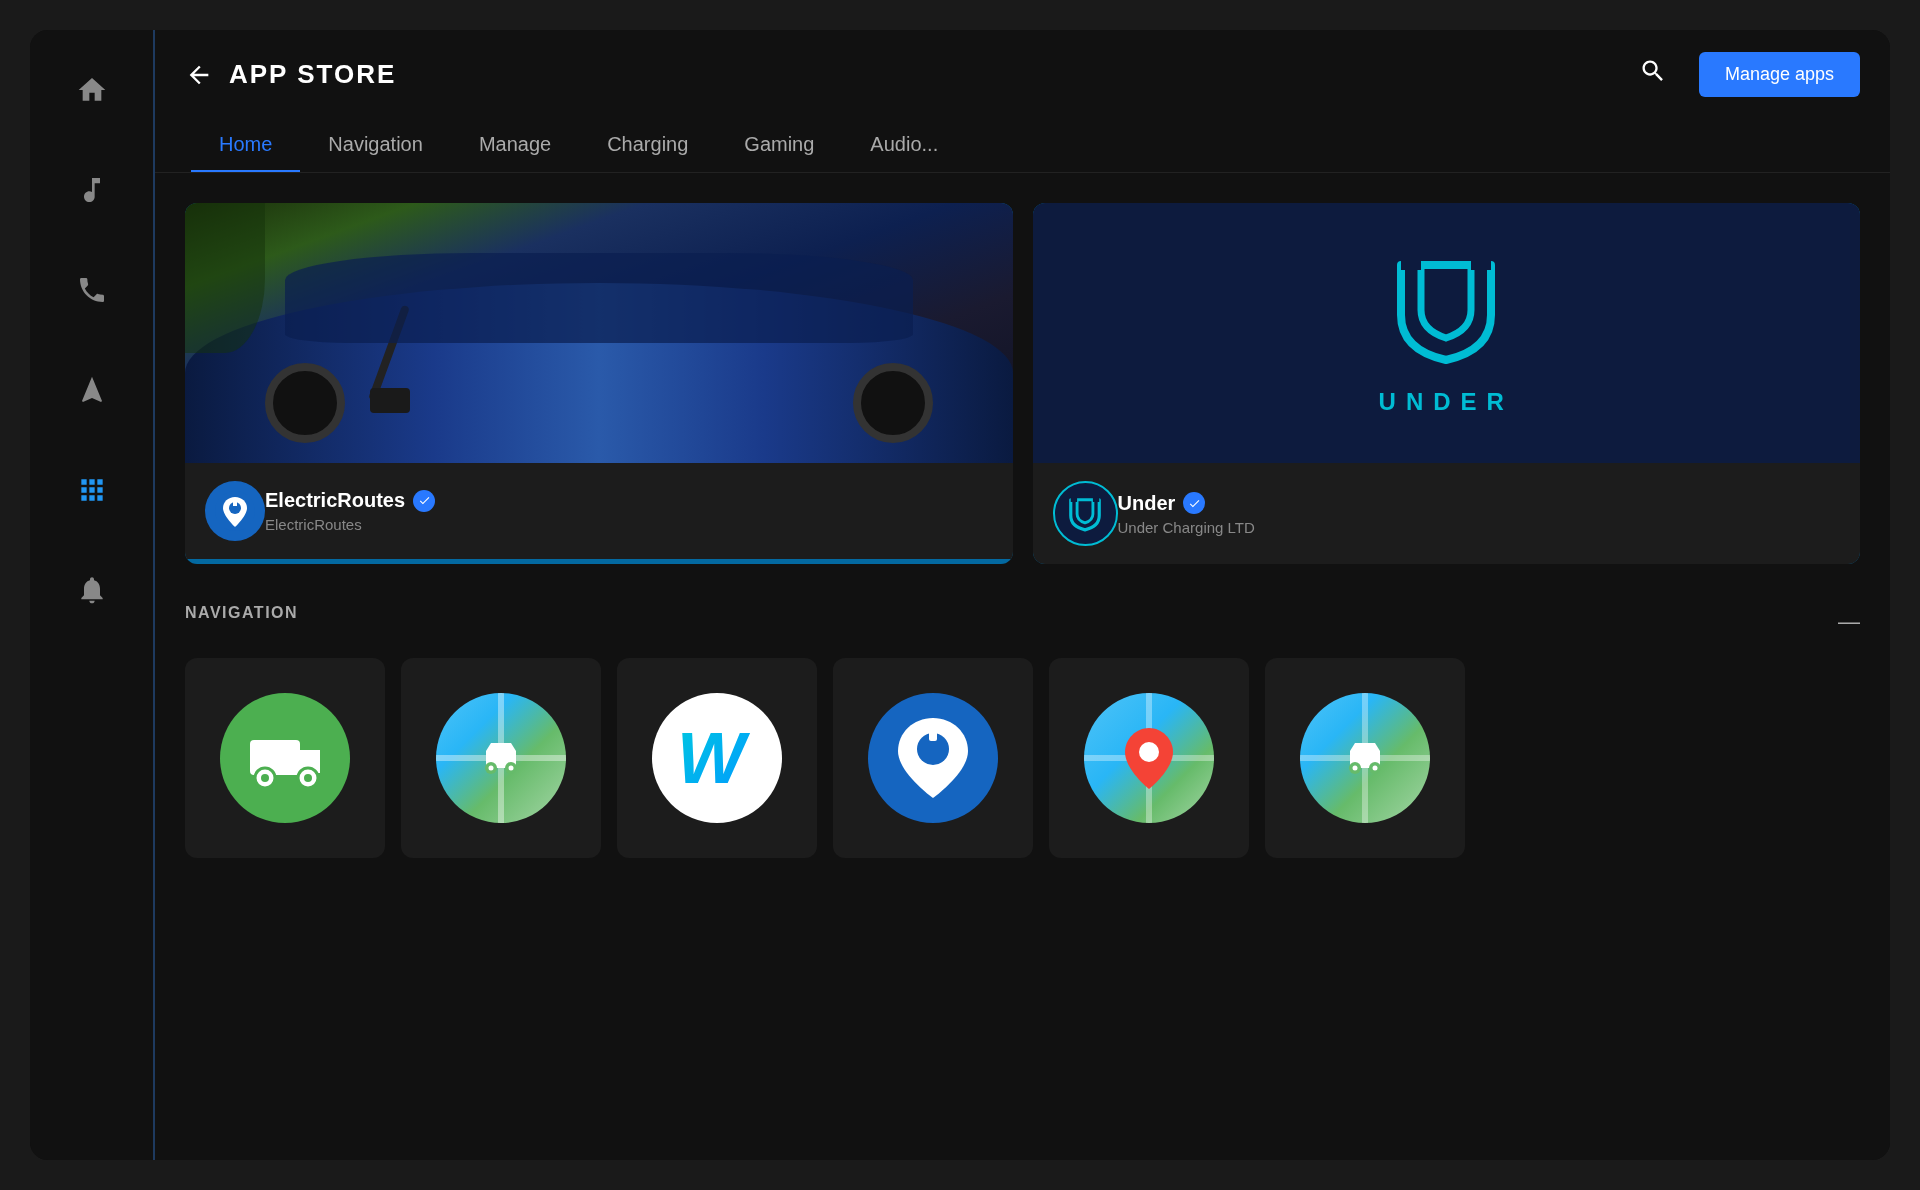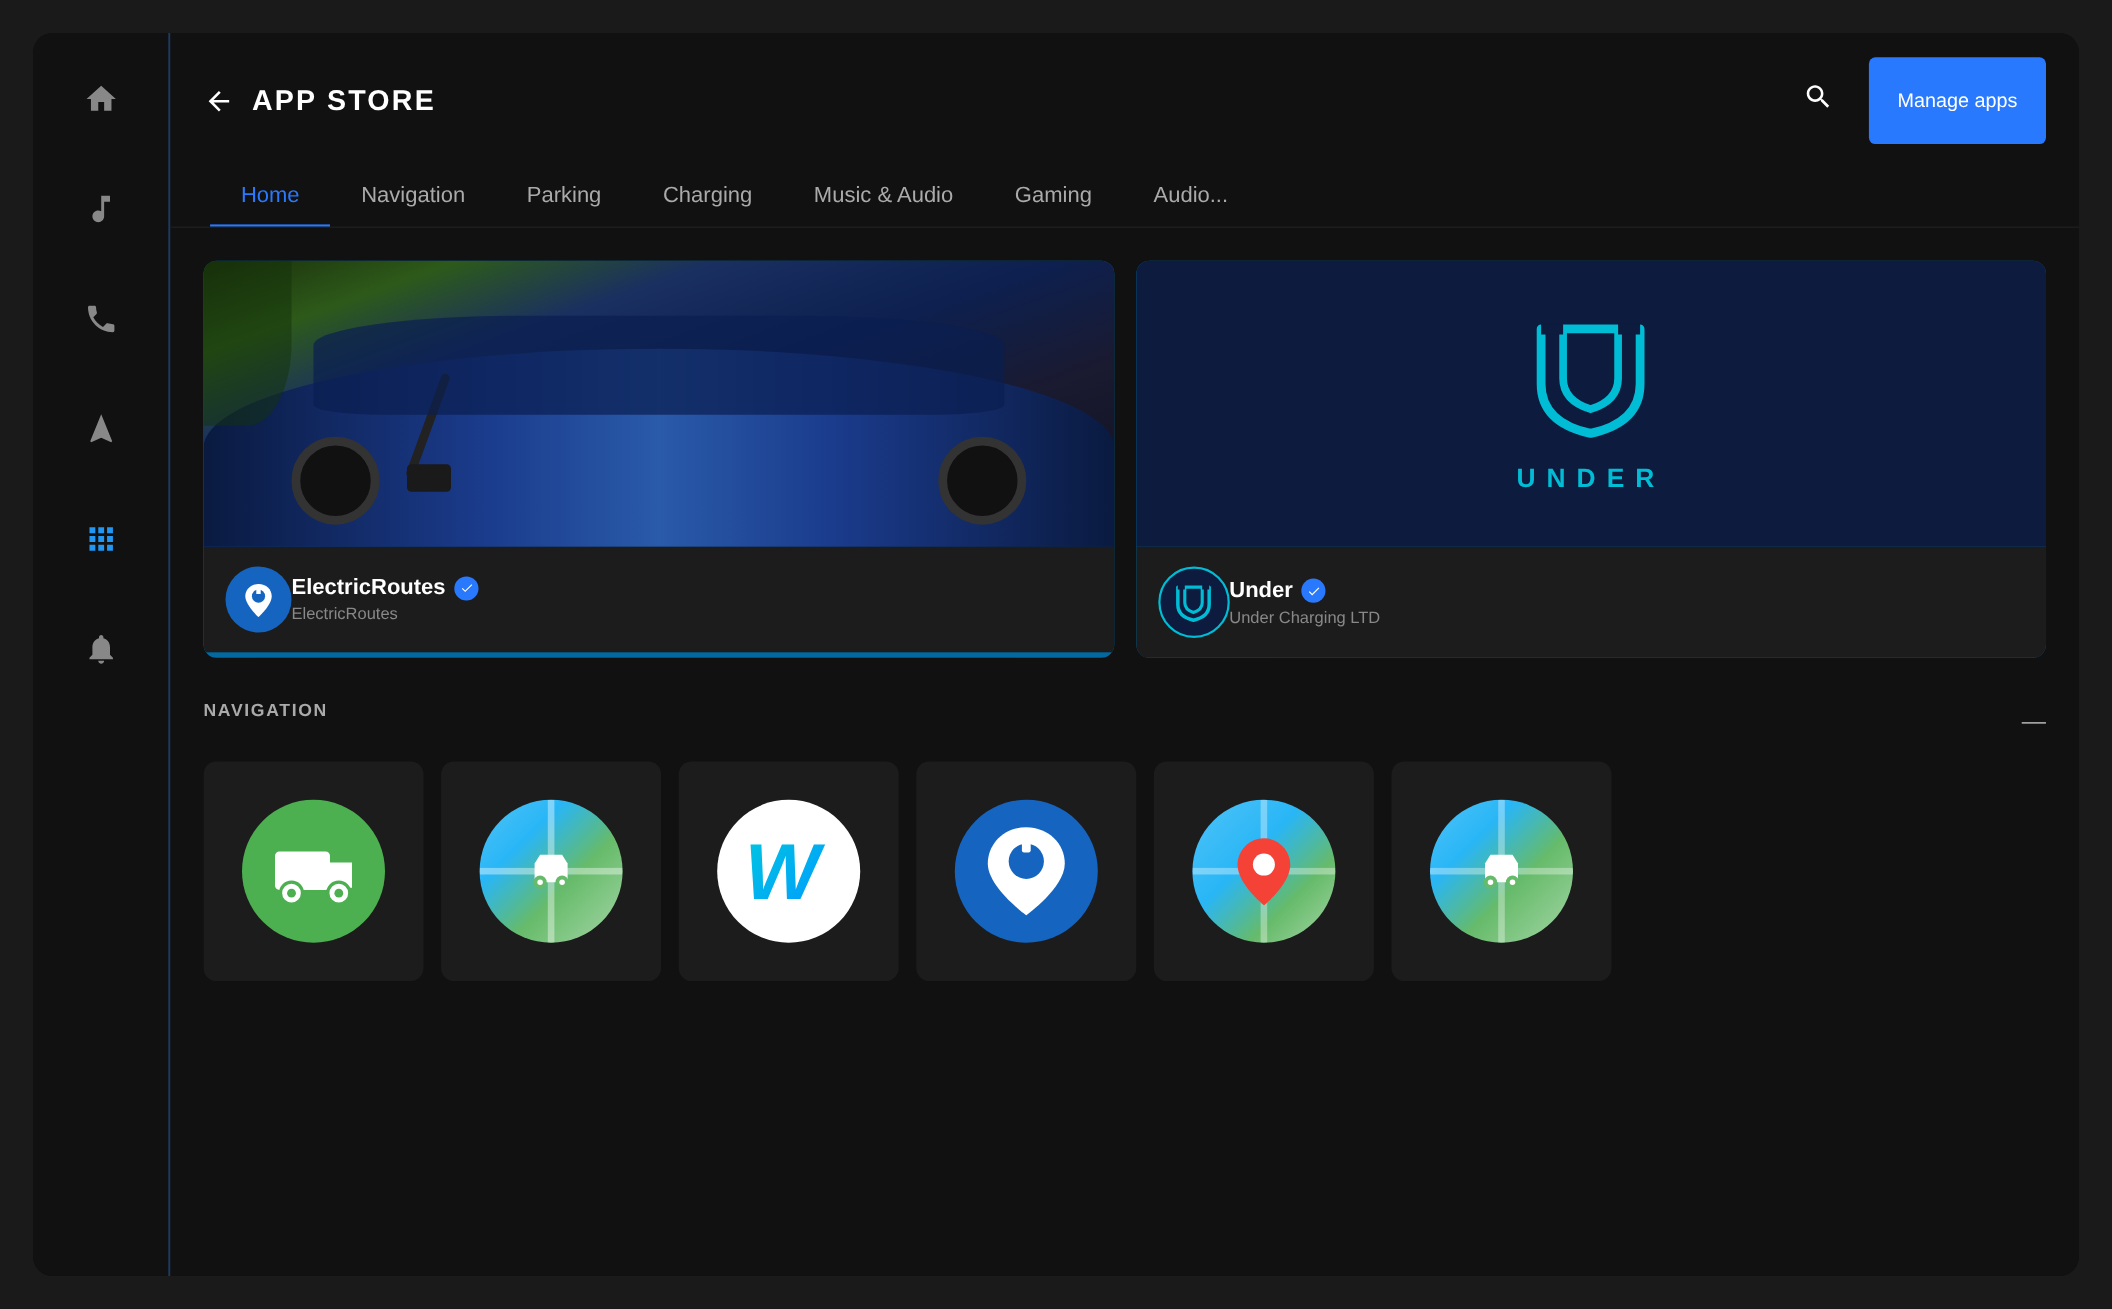--- a/index.html
+++ b/index.html
@@ -86,21 +86,21 @@
       color: #fff;
       font-size: 26px;
       cursor: pointer;
       margin-right: 16px;
     }
     .manage-apps-btn {
       background: #2979ff;
       color: #fff;
       border: none;
       border-radius: 6px;
-      padding: 29px 26px;
+      padding: 12px 26px;
       font-size: 18px;
       cursor: pointer;
       font-weight: 500;
     }
     
     .nav-tabs {
       display: flex;
       align-items: center;
       padding: 0 36px;
       gap: 0;
@@ -279,23 +279,22 @@
         <svg width="28" height="28" viewBox="0 0 24 24" fill="white">
           <path d="M15.5 14h-.79l-.28-.27C15.41 12.59 16 11.11 16 9.5 16 5.91 13.09 3 9.5 3S3 5.91 3 9.5 5.91 16 9.5 16c1.61 0 3.09-.59 4.23-1.57l.27.28v.79l5 4.99L20.49 19l-4.99-5zm-6 0C7.01 14 5 11.99 5 9.5S7.01 5 9.5 5 14 7.01 14 9.5 11.99 14 9.5 14z"></path>
         </svg>
       </div>
       <button class="manage-apps-btn">Manage apps</button>
     </div>
 
     <div class="nav-tabs">
       <div class="nav-tab active">Home</div>
       <div class="nav-tab">Navigation</div>
-      <div class="nav-tab">Parking</div>
+      <div class="nav-tab">Manage</div>
       <div class="nav-tab">Charging</div>
-      <div class="nav-tab">Music &amp; Audio</div>
       <div class="nav-tab">Gaming</div>
       <div class="nav-tab">Audio...</div>
     </div>
 
     <div class="content-area scrollbar-hide">
 
 
       <div class="recommended-grid">
 
         <div class="recommended-card">

